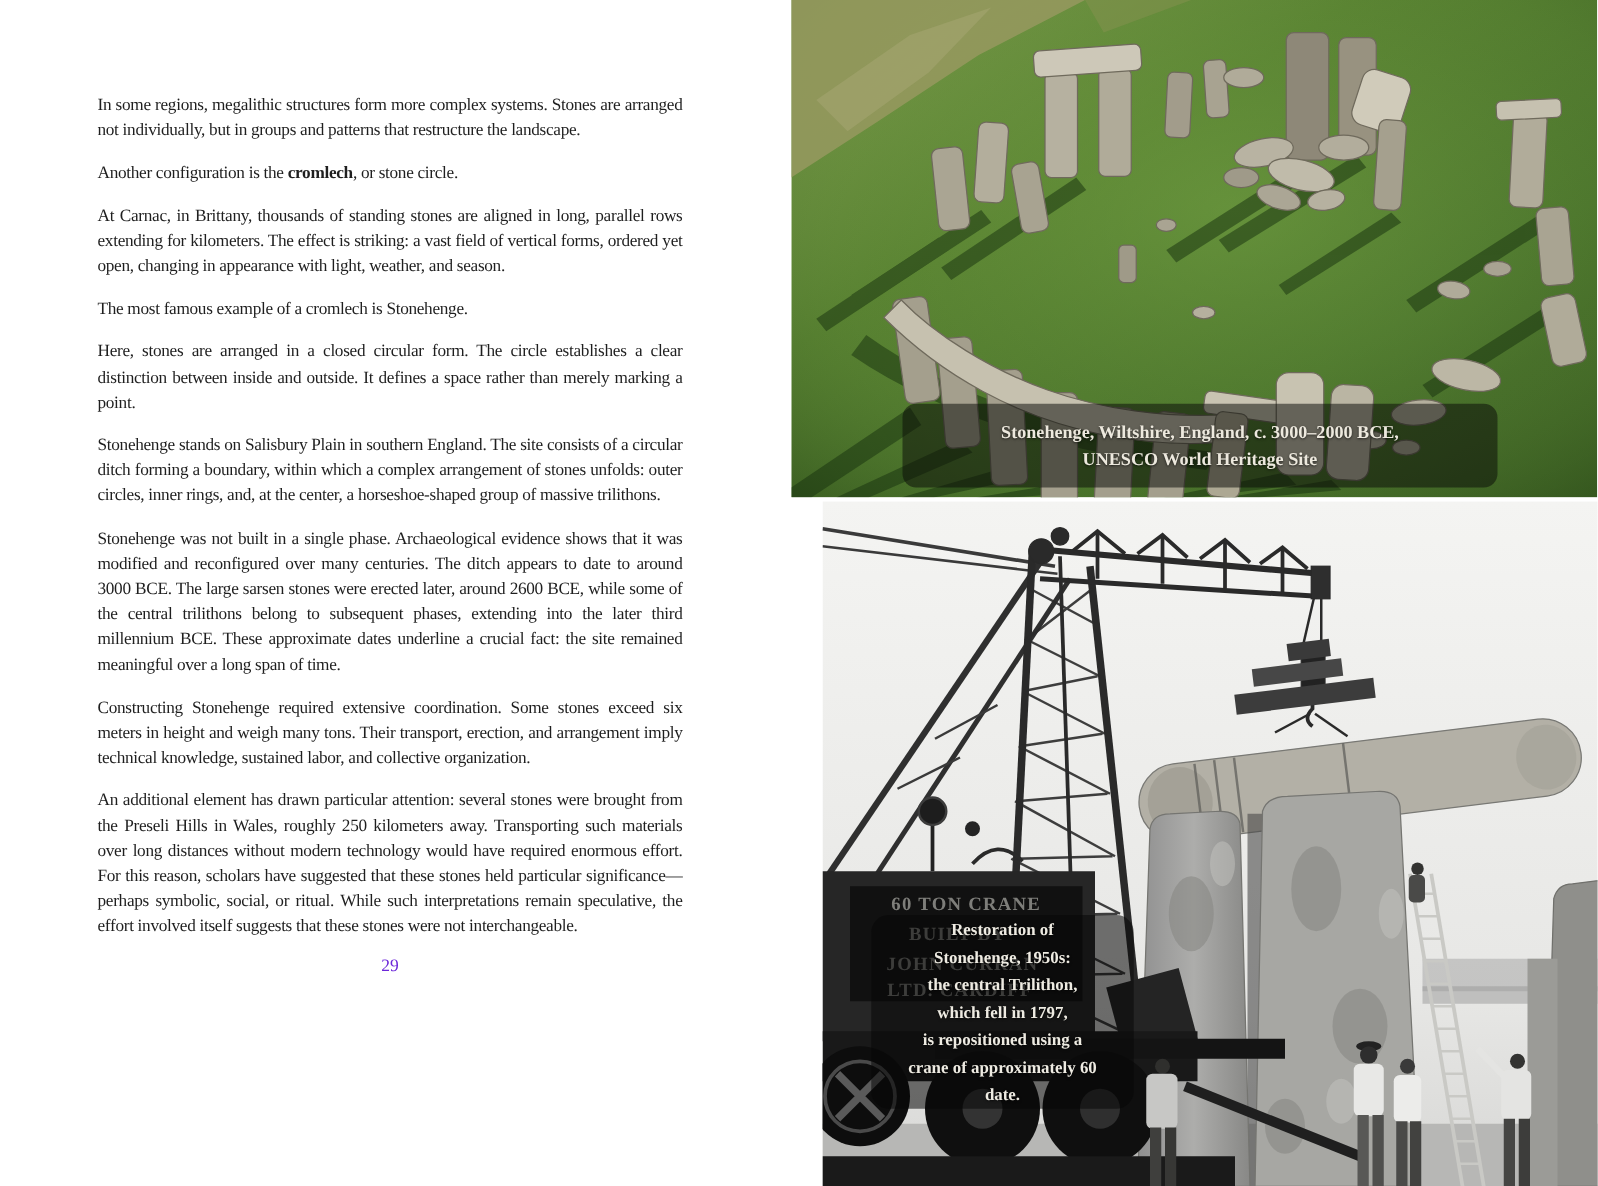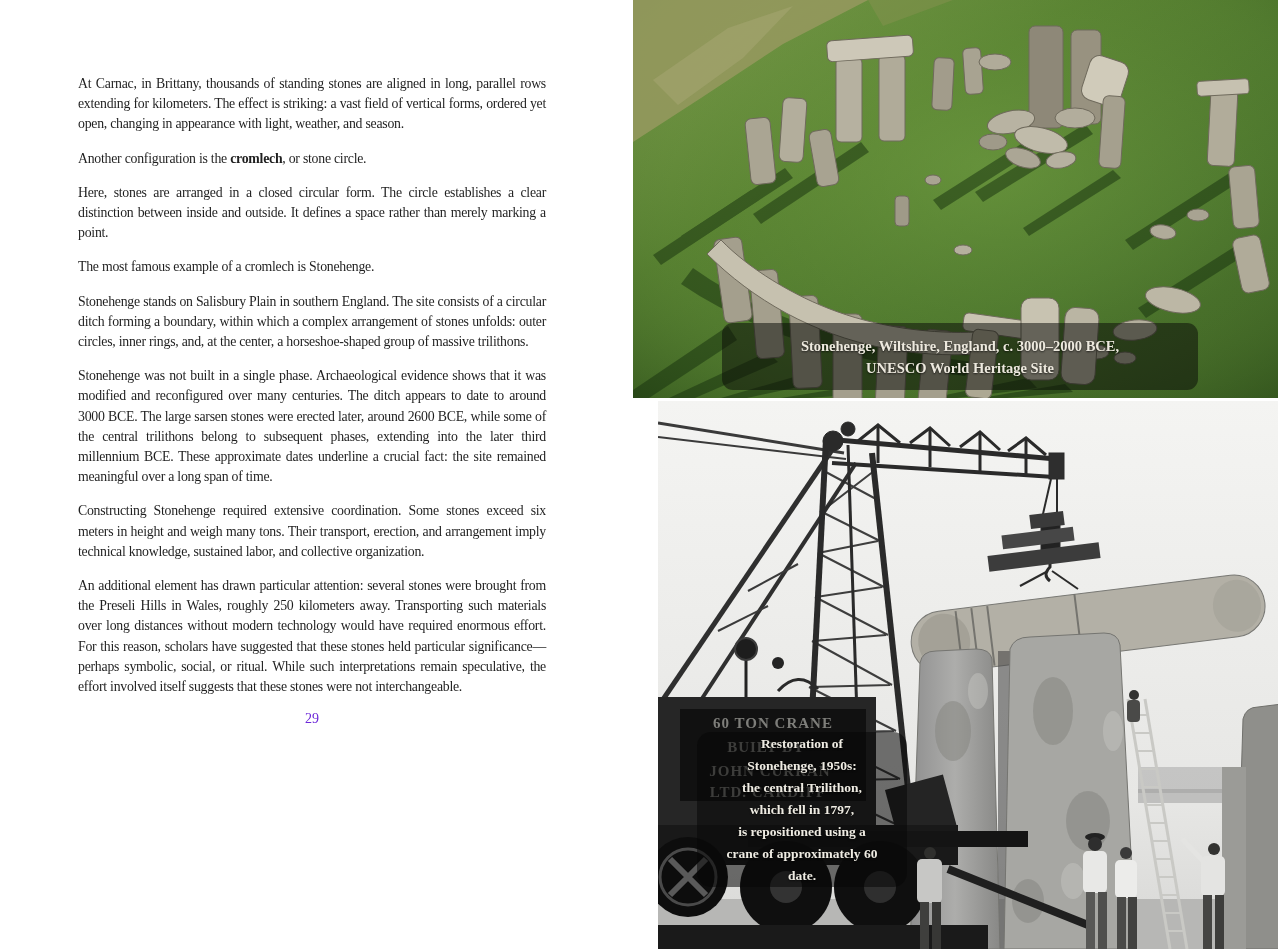--- a/index.html
+++ b/index.html
@@ -33,24 +33,25 @@
               font-size:13.5px;line-height:22px;
               display:flex;flex-direction:column;justify-content:center;box-sizing:border-box;}
 </style>
 </head>
 <body>
 
 <div id="stage">
 
   <div class="left-page">
     <div class="text-col">
+      <p>In some regions, megalithic structures form more complex systems. Stones are arranged not individually, but in groups and patterns that restructure the landscape.</p>
+      <p><span>Another configuration is the </span><span class="bold-term">cromlech</span><span>, or stone circle.</span></p>
       <p>At Carnac, in Brittany, thousands of standing stones are aligned in long, parallel rows extending for kilometers. The effect is striking: a vast field of vertical forms, ordered yet open, changing in appearance with light, weather, and season.</p>
-      <p><span>Another configuration is the </span><span class="bold-term">cromlech</span><span>, or stone circle.</span></p>
+      <p>The most famous example of a cromlech is Stonehenge.</p>
       <p>Here, stones are arranged in a closed circular form. The circle establishes a clear distinction between inside and outside. It defines a space rather than merely marking a point.</p>
-      <p>The most famous example of a cromlech is Stonehenge.</p>
       <p>Stonehenge stands on Salisbury Plain in southern England. The site consists of a circular ditch forming a boundary, within which a complex arrangement of stones unfolds: outer circles, inner rings, and, at the center, a horseshoe-shaped group of massive trilithons.</p>
       <p>Stonehenge was not built in a single phase. Archaeological evidence shows that it was modified and reconfigured over many centuries. The ditch appears to date to around 3000 BCE. The large sarsen stones were erected later, around 2600 BCE, while some of the central trilithons belong to subsequent phases, extending into the later third millennium BCE. These approximate dates underline a crucial fact: the site remained meaningful over a long span of time.</p>
       <p>Constructing Stonehenge required extensive coordination. Some stones exceed six meters in height and weigh many tons. Their transport, erection, and arrangement imply technical knowledge, sustained labor, and collective organization.</p>
       <p>An additional element has drawn particular attention: several stones were brought from the Preseli Hills in Wales, roughly 250 kilometers away. Transporting such materials over long distances without modern technology would have required enormous effort. For this reason, scholars have suggested that these stones held particular significance—perhaps symbolic, social, or ritual. While such interpretations remain speculative, the effort involved itself suggests that these stones were not interchangeable.</p>
       <div class="page-number">29</div>
     </div>
   </div>
 
   <div class="figures">
 

